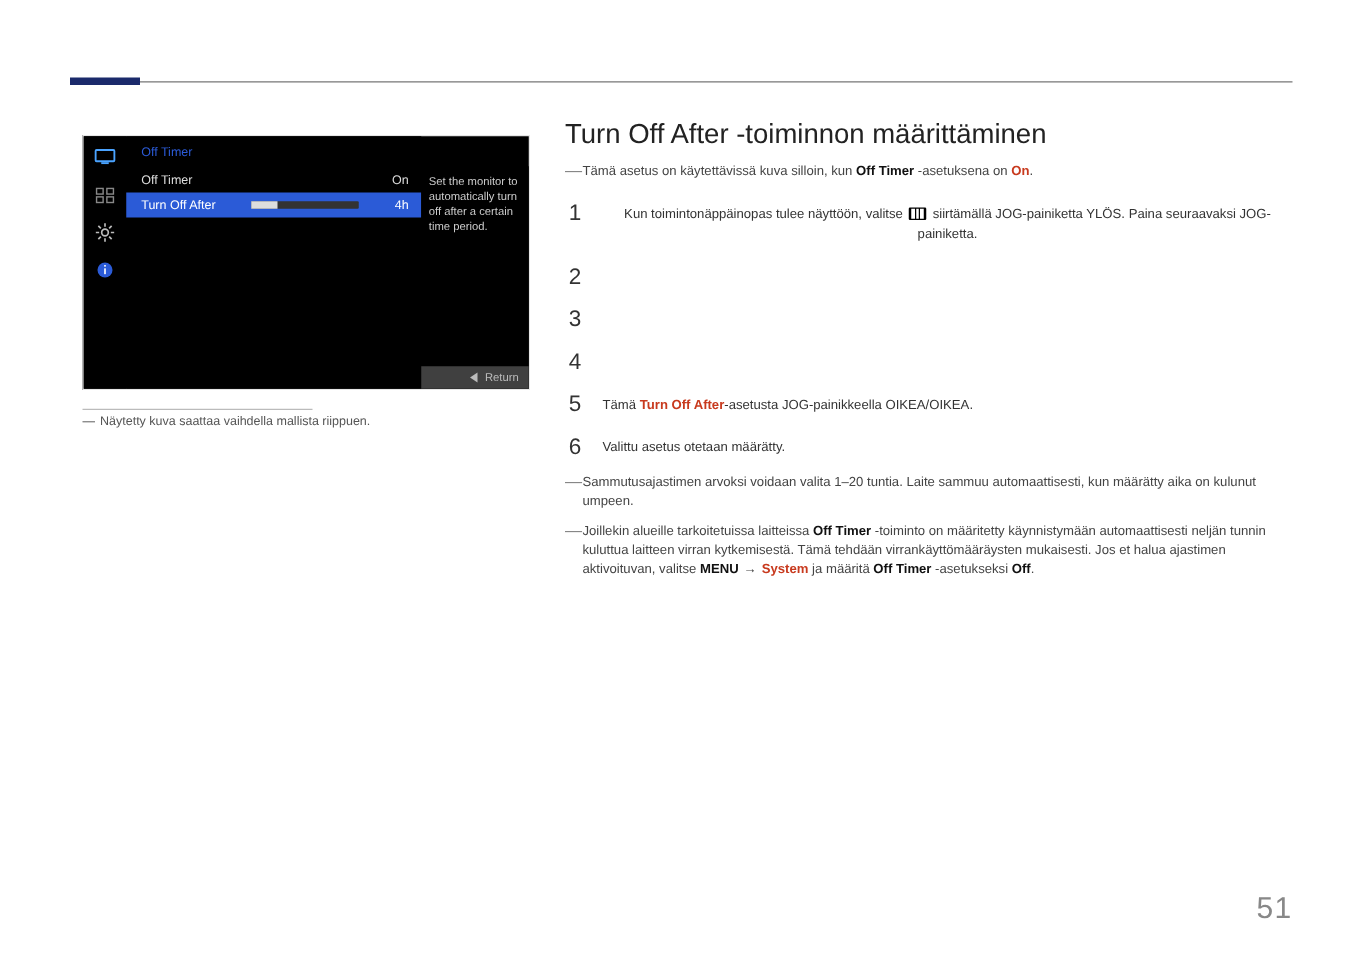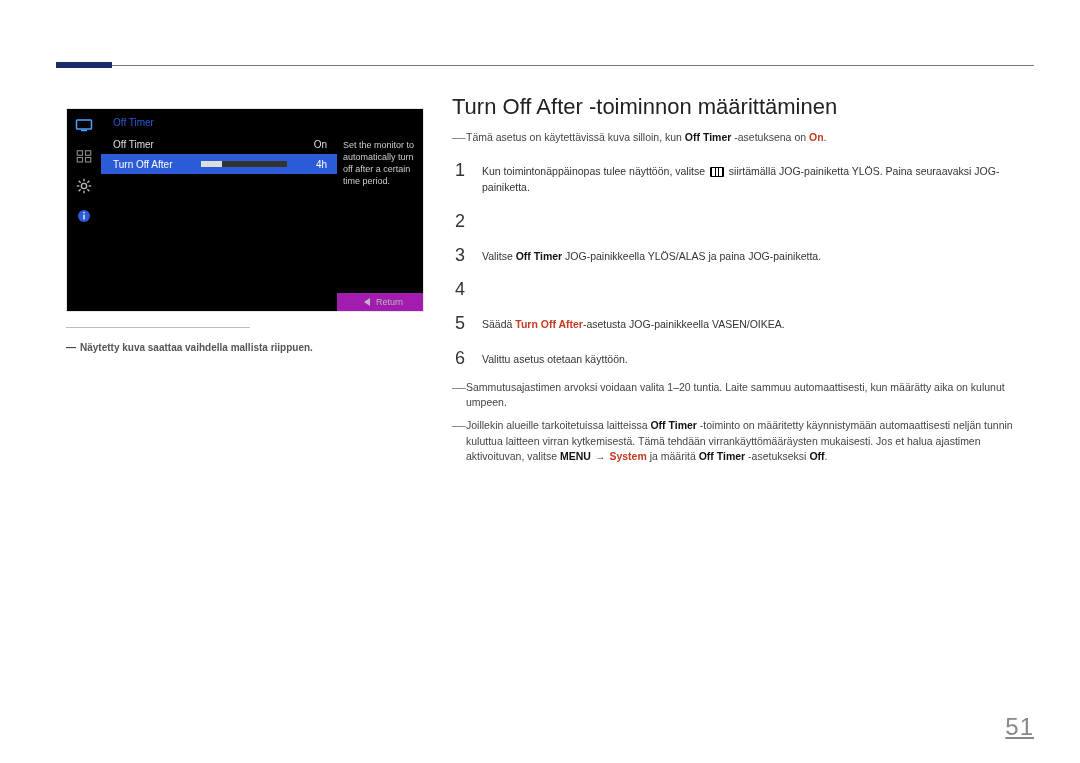--- a/index.html
+++ b/index.html
@@ -5,60 +5,60 @@
   * { box-sizing: border-box; margin: 0; padding: 0; }
   html, body { width: 1080px; height: 763px; background: #fff; font-family: Arial, Helvetica, sans-serif; color: #333; }
 
   .page { position: relative; width: 1080px; height: 763px; }
 
   
   .topbar-wrap { position: absolute; left: 56px; right: 46px; top: 62px; height: 10px; }
   .top-accent { position: absolute; left: 0; top: 0; width: 56px; height: 6px; background: #1b2a6b; }
   .top-rule { position: absolute; left: 0; right: 0; top: 3px; height: 0; border-top: 1px solid #777; }
 
-  .page-number { position: absolute; right: 46px; bottom: 22px; font-size: 24px; color: #888; font-weight: 300; letter-spacing: 1px; text-decoration: underline; }
+  .page-number { position: absolute; right: 46px; bottom: 22px; font-size: 24px; color: #888; font-weight: 300; letter-spacing: 1px; }
 
   
   .shot { position: absolute; left: 66px; top: 108px; width: 358px; height: 204px; border: 1px solid #e6e6e6; background: #000; }
 
   .shot-sidebar { position: absolute; left: 0; top: 0; bottom: 0; width: 34px; background: #000; display: flex; flex-direction: column; align-items: center; padding-top: 8px; gap: 12px; }
   .sb-icon { width: 20px; height: 18px; display: flex; align-items: center; justify-content: center; }
   .sb-icon svg { width: 18px; height: 16px; }
 
   .shot-main { position: absolute; left: 34px; top: 0; width: 236px; bottom: 0; background: #000; }
   .shot-title { color: #2b5bd7; font-size: 10px; padding: 8px 10px 6px 12px; font-weight: 500; }
   .row { display: flex; align-items: center; justify-content: space-between; font-size: 10px; color: #ddd; padding: 4px 10px 4px 12px; height: 20px; }
   .row .lbl { white-space: nowrap; }
   .row .val { white-space: nowrap; }
   .row.sel { background: #2b5bd7; color: #fff; }
   .slider { width: 86px; height: 6px; background: #333; position: relative; border-radius: 1px; flex: 0 0 auto; margin: 0 auto; }
   .slider .fill { position: absolute; left: 0; top: 0; bottom: 0; width: 24%; background: #ddd; }
   .row.sel .inner { display: flex; align-items: center; width: 100%; justify-content: space-between; gap: 8px; }
 
   .shot-side2 { position: absolute; left: 270px; top: 0; right: 0; bottom: 0; background: #000; color: #ccc; font-size: 9px; line-height: 1.35; padding: 6px 6px 0 6px; margin-top: 24px; }
 
-  .shot-footer { position: absolute; left: 270px; right: 0; bottom: 0; height: 18px; background: #a21caf; color: #bbb; font-size: 9px; display: flex; align-items: center; justify-content: flex-end; gap: 6px; padding-right: 20px; }
+  .shot-footer { position: absolute; left: 270px; right: 0; bottom: 0; height: 18px; background: #404040; color: #bbb; font-size: 9px; display: flex; align-items: center; justify-content: flex-end; gap: 6px; padding-right: 8px; }
   .tri-left { display: inline-block; width: 0; height: 0; border-top: 4px solid transparent; border-bottom: 4px solid transparent; border-right: 6px solid #bbb; }
 
   .caption-rule { position: absolute; left: 66px; top: 327px; width: 184px; height: 0; border-top: 1px solid #bbb; }
-  .caption { position: absolute; left: 66px; top: 342px; font-size: 10px; color: #555; font-weight: bold; }
+  .caption { position: absolute; left: 66px; top: 332px; font-size: 10px; color: #555; }
   .caption .dash { color: #444; margin-right: 4px; }
 
   
   .body { position: absolute; left: 452px; top: 94px; right: 46px; }
   .h1 { font-size: 22px; color: #222; font-weight: 500; margin-bottom: 10px; }
   .note { font-size: 10.5px; color: #444; margin: 4px 0 8px 0; padding-left: 14px; position: relative; line-height: 1.45; }
   .note::before { content: "―"; position: absolute; left: 0; top: 0; color: #666; transform: scaleX(1.3); transform-origin: left center; }
   .bold { color: #111; font-weight: bold; }
   .red { color: #c83a1e; font-weight: bold; }
 
   .steps { margin-top: 4px; }
   .step { display: flex; align-items: flex-start; gap: 14px; padding: 8px 0; }
   .step .num { font-size: 18px; color: #333; width: 16px; text-align: center; line-height: 1; font-weight: 400; flex: 0 0 auto; }
-  .step .txt { font-size: 10.5px; color: #333; line-height: 1.5; padding-top: 3px; }
+  .step .txt { font-size: 10.5px; color: #333; line-height: 1.5; padding-top: 3px; text-align: center; }
   .jog-icon { display: inline-flex; vertical-align: middle; width: 14px; height: 10px; background: #000; border-radius: 1px; position: relative; margin: 0 2px; }
   .jog-icon::before, .jog-icon::after { content: ""; position: absolute; top: 1px; bottom: 1px; width: 3px; background: #fff; }
   .jog-icon::before { left: 2px; }
   .jog-icon::after { right: 2px; }
   .jog-mid { position: absolute; left: 6px; top: 1px; bottom: 1px; width: 2px; background: #fff; }
 
   .arrow { margin: 0 4px; }
 </style>
 </head>
 <body>
@@ -156,39 +156,36 @@
             </span><span> siirtämällä JOG-painiketta YLÖS. Paina seuraavaksi JOG-painiketta.</span>
         </div>
       </div>
 
       <div class="step">
         <div class="num">2</div>
       </div>
 
       <div class="step">
         <div class="num">3</div>
-        <div class="txt">
-          <span>Valitse </span><span class="bold">Off Timer</span><span> JOG-painikkeella YLÖS/ALAS ja paina JOG-painiketta.</span>
-        </div>
       </div>
 
       <div class="step">
         <div class="num">4</div>
       </div>
 
       <div class="step">
         <div class="num">5</div>
         <div class="txt">
-          <span>Säädä </span><span class="red">Turn Off After</span><span>-asetusta JOG-painikkeella VASEN/OIKEA.</span>
+          <span>Tämä </span><span class="red">Turn Off After</span><span>-asetusta JOG-painikkeella OIKEA/OIKEA.</span>
         </div>
       </div>
 
       <div class="step">
         <div class="num">6</div>
-        <div class="txt">Valittu asetus otetaan käyttöön.</div>
+        <div class="txt">Valittu asetus otetaan määrätty.</div>
       </div>
     </div>
 
     <div class="note">Sammutusajastimen arvoksi voidaan valita 1–20 tuntia. Laite sammuu automaattisesti, kun määrätty aika on kulunut umpeen.</div>
 
     <div class="note">
       <span>Joillekin alueille tarkoitetuissa laitteissa </span><span class="bold">Off Timer</span><span> -toiminto on määritetty käynnistymään automaattisesti neljän tunnin kuluttua laitteen virran kytkemisestä. Tämä tehdään virrankäyttömääräysten mukaisesti. Jos et halua ajastimen aktivoituvan, valitse </span><span class="bold">MENU</span><span class="arrow">→</span><span class="red">System</span><span> ja määritä </span><span class="bold">Off Timer</span><span> -asetukseksi </span><span class="bold">Off</span><span>.</span>
     </div>
 
   </div>

